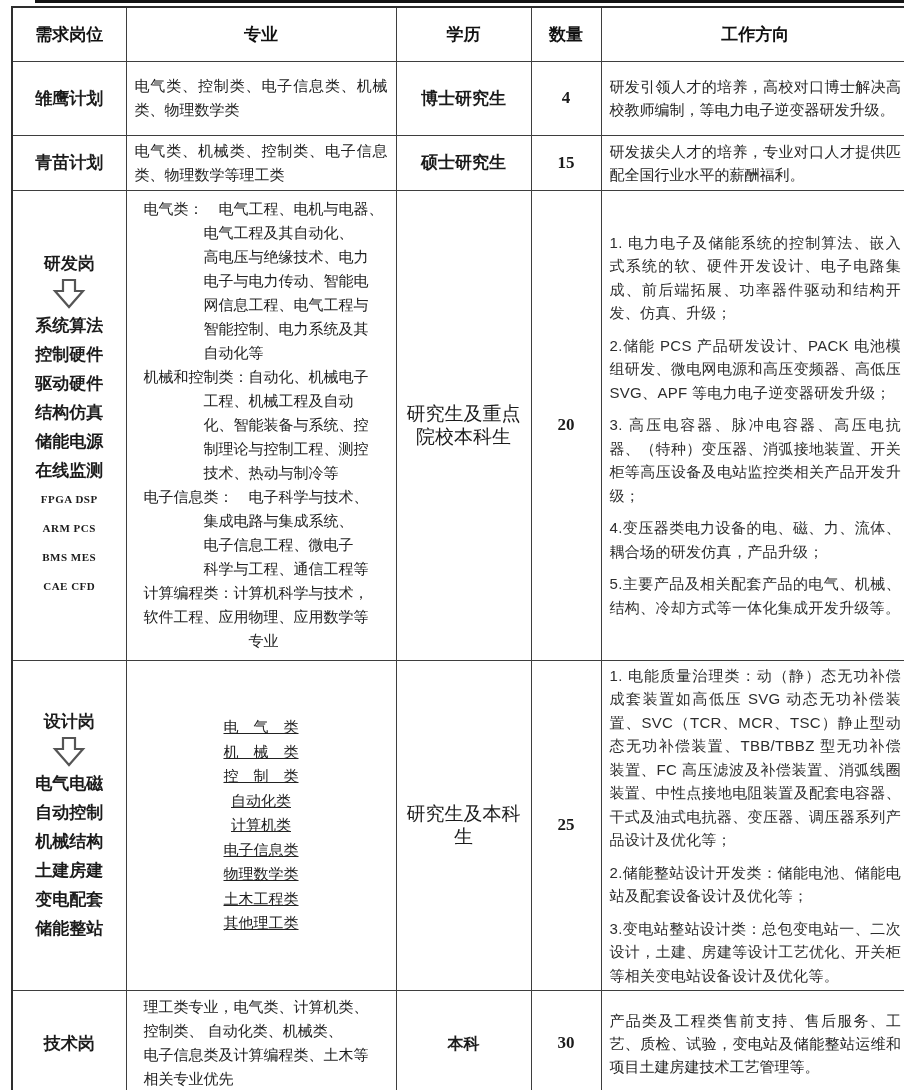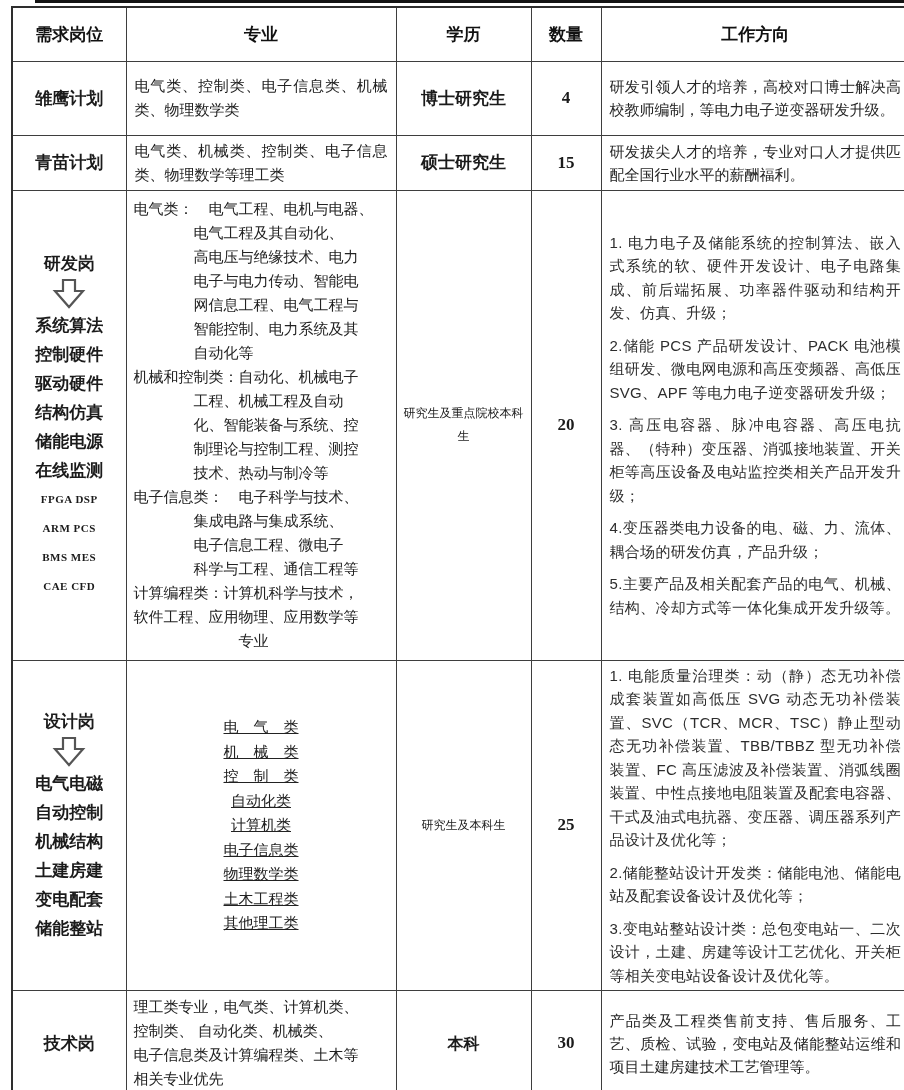--- a/index.html
+++ b/index.html
@@ -19,24 +19,24 @@
 
   td.pos{font-weight:bold;font-size:17px;text-align:center;padding:2px 4px;}
   .pos-title{font-size:17px;line-height:28px;}
   .arrow-wrap{height:32px;}
   .arrow-wrap svg{display:block;margin:1px auto 0;}
   .pos-items{white-space:pre-line;font-size:17px;line-height:29px;}
   .pos-items.en{font-family:Liberation Serif, serif;font-size:11px;letter-spacing:.5px;text-align:center;}
 
   td.major{font-size:15px;line-height:23px;text-align:left;color:#222;}
   td.major.just{text-align:justify;line-height:24px;}
-  td.major.pre{white-space:pre-line;line-height:24px;padding:4px 6px 4px 7px;}
+  td.major.pre{white-space:pre-line;line-height:24px;padding:4px 6px 4px 17px;}
   td.major.center{white-space:pre-line;text-align:center;line-height:24.5px;font-size:15px;text-decoration:underline;}
 
-  td.degree{font-size:12px;text-align:center;line-height:23px;padding:2px 6px;}
+  td.degree{font-size:19px;text-align:center;line-height:23px;padding:2px 6px;}
   td.degree.bold{font-size:17px;font-weight:bold;}
   td.count{font-family:"Liberation Serif","DejaVu Serif",serif;font-size:17px;text-align:center;font-weight:bold;}
   td.count.bold{font-weight:bold;}
 
   td.dir{font-size:15px;line-height:24px;text-align:justify;color:#262626;padding:3px 8px;}
   td.dir.plain{line-height:23px;}
   td.dir.paras{color:#2d2d2d;letter-spacing:.3px;line-height:23.5px;}
   td.dir.paras p.para{margin:0 0 9px 0;}
   td.dir.paras p.para:last-child{margin-bottom:0;}
 </style>

